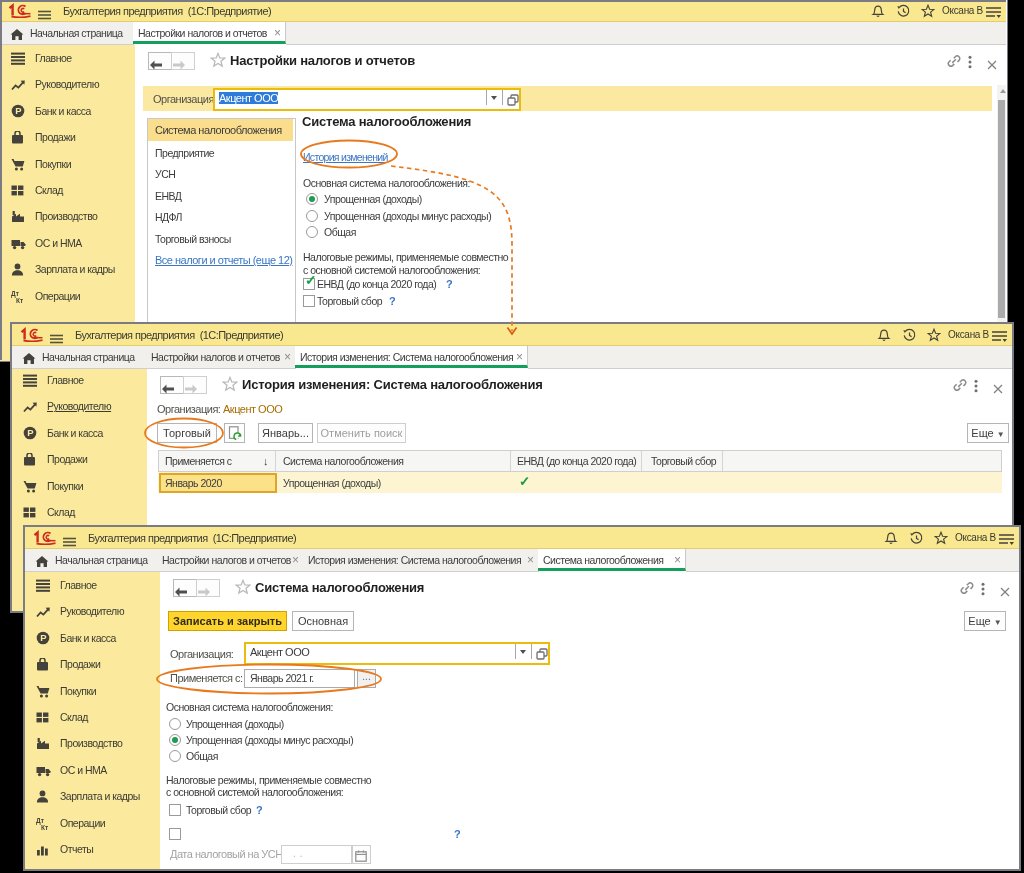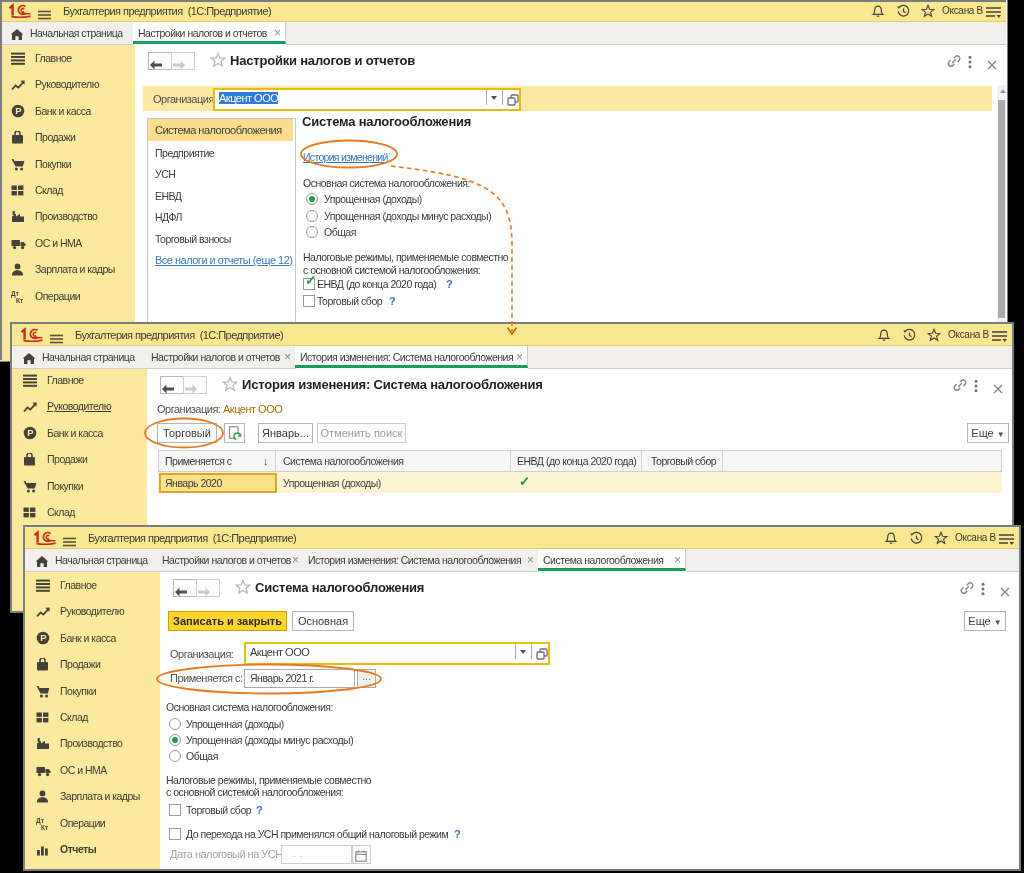--- a/index.html
+++ b/index.html
@@ -470,21 +470,21 @@
         <text x="5" y="13" font-size="6.5" font-weight="bold" fill="#44423a" font-family="Liberation Sans">Кт</text>
       </svg></div>
     <div style="position:absolute;left:35px;top:287.6px;height:16px;line-height:16px;font-size:10.5px;color:#3b3b33;font-weight:normal;letter-spacing:-0.5px;white-space:nowrap;">Операции</div>
     <div style="position:absolute;left:11px;top:315.0px;"><svg width="13" height="13" viewBox="0 0 13 13" style="">
         <g fill="#44423a">
           <rect x="1" y="7" width="2.8" height="5.5"></rect>
           <rect x="5" y="3.5" width="2.8" height="9"></rect>
           <rect x="9" y="5.5" width="2.8" height="7"></rect>
         </g>
       </svg></div>
-    <div style="position:absolute;left:35px;top:314.0px;height:16px;line-height:16px;font-size:10.5px;color:#3b3b33;font-weight:bold;letter-spacing:-0.5px;white-space:nowrap;">Отчеты</div>
+    <div style="position:absolute;left:35px;top:314.0px;height:16px;line-height:16px;font-size:10.5px;color:#3b3b33;font-weight:normal;letter-spacing:-0.5px;white-space:nowrap;">Отчеты</div>
     <div style="position:absolute;left:148px;top:52px;width:22px;height:16px;background:#fdfdfd;border:1px solid #b9b9b9;text-align:center;">
       <div style="margin-top:3px"><svg width="14" height="10" viewBox="0 0 14 10" style="">
           <path d="M5.5 0.6 L1 5 L5.5 9.4 L5.5 6.4 L13 6.4 L13 3.6 L5.5 3.6 Z" fill="#4f4f4f"></path>
         </svg></div>
     </div>
     <div style="position:absolute;left:171px;top:52px;width:22px;height:16px;background:#fdfdfd;border:1px solid #cfcfcf;text-align:center;">
       <div style="margin-top:3px;transform:scaleX(-1)"><svg width="14" height="10" viewBox="0 0 14 10" style="">
           <path d="M5.5 0.6 L1 5 L5.5 9.4 L5.5 6.4 L13 6.4 L13 3.6 L5.5 3.6 Z" fill="#c9c9c9"></path>
         </svg></div>
     </div>
@@ -538,21 +538,20 @@
     <div style="position:absolute;left:147px;top:210px;width:6px;height:6px;border-radius:50%;background:#1e9e50;"></div>
     <div style="position:absolute;left:161px;top:205px;height:16px;line-height:16px;font-size:10.5px;color:#3c3c3c;font-weight:normal;letter-spacing:-0.5px;white-space:nowrap;">Упрощенная (доходы минус расходы)</div>
     <div style="position:absolute;left:144px;top:223px;width:10px;height:10px;border-radius:50%;background:#fff;border:1px solid #9a9a9a;"></div>
     <div style="position:absolute;left:161px;top:221px;height:16px;line-height:16px;font-size:10.5px;color:#3c3c3c;font-weight:normal;letter-spacing:-0.5px;white-space:nowrap;">Общая</div>
     <div style="position:absolute;left:141px;top:245px;height:16px;line-height:16px;font-size:10.5px;color:#3c3c3c;font-weight:normal;letter-spacing:-0.5px;white-space:nowrap;">Налоговые режимы, применяемые совместно</div>
     <div style="position:absolute;left:141px;top:257px;height:16px;line-height:16px;font-size:10.5px;color:#3c3c3c;font-weight:normal;letter-spacing:-0.5px;white-space:nowrap;">с основной системой налогообложения:</div>
     <div style="position:absolute;left:144px;top:277px;width:10px;height:10px;background:#fff;border:1px solid #9a9a9a;"></div>
     <div style="position:absolute;left:161px;top:275px;height:16px;line-height:16px;font-size:10.5px;color:#3c3c3c;font-weight:normal;letter-spacing:-0.5px;white-space:nowrap;">Торговый сбор</div>
     <div style="position:absolute;left:231px;top:275px;height:16px;line-height:16px;font-size:11px;color:#3a76c4;font-weight:bold;letter-spacing:-0.5px;white-space:nowrap;">?</div>
     <div style="position:absolute;left:144px;top:301px;width:10px;height:10px;background:#fff;border:1px solid #9a9a9a;"></div>
-    <div style="position:absolute;left:161px;top:299px;height:16px;line-height:16px;font-size:10.5px;color:#3c3c3c;font-weight:normal;letter-spacing:-0.5px;white-space:nowrap;">До перехода на УСН применялся общий налоговый режим</div>
     <div style="position:absolute;left:429px;top:299px;height:16px;line-height:16px;font-size:11px;color:#3a76c4;font-weight:bold;letter-spacing:-0.5px;white-space:nowrap;">?</div>
     <div style="position:absolute;left:145px;top:319px;height:16px;line-height:16px;font-size:11px;color:#a3a3a3;font-weight:normal;letter-spacing:-0.5px;white-space:nowrap;">Дата налоговый на УСН:</div>
     <div style="position:absolute;left:256px;top:318px;width:69px;height:17px;background:#fff;border:1px solid #cecece;"></div>
     <div style="position:absolute;left:268px;top:319px;height:16px;line-height:16px;font-size:10px;color:#b5b5b5;font-weight:normal;letter-spacing:-0.5px;white-space:nowrap;">.&nbsp;&nbsp;.</div>
     <div style="position:absolute;left:327px;top:318px;width:17px;height:17px;background:#fdfdfd;border:1px solid #cecece;">
       <div style="margin:2px 0 0 2px"><svg width="12" height="12" viewBox="0 0 12 12" style="">
           <rect x="0.8" y="1.8" width="10.4" height="9.4" fill="none" stroke="#8a8a8a" stroke-width="1.2"></rect>
           <line x1="0.8" y1="4.4" x2="11.2" y2="4.4" stroke="#8a8a8a" stroke-width="1.1"></line>
           <line x1="3.5" y1="0.5" x2="3.5" y2="2.6" stroke="#8a8a8a" stroke-width="1.2"></line>
           <line x1="8.5" y1="0.5" x2="8.5" y2="2.6" stroke="#8a8a8a" stroke-width="1.2"></line>

